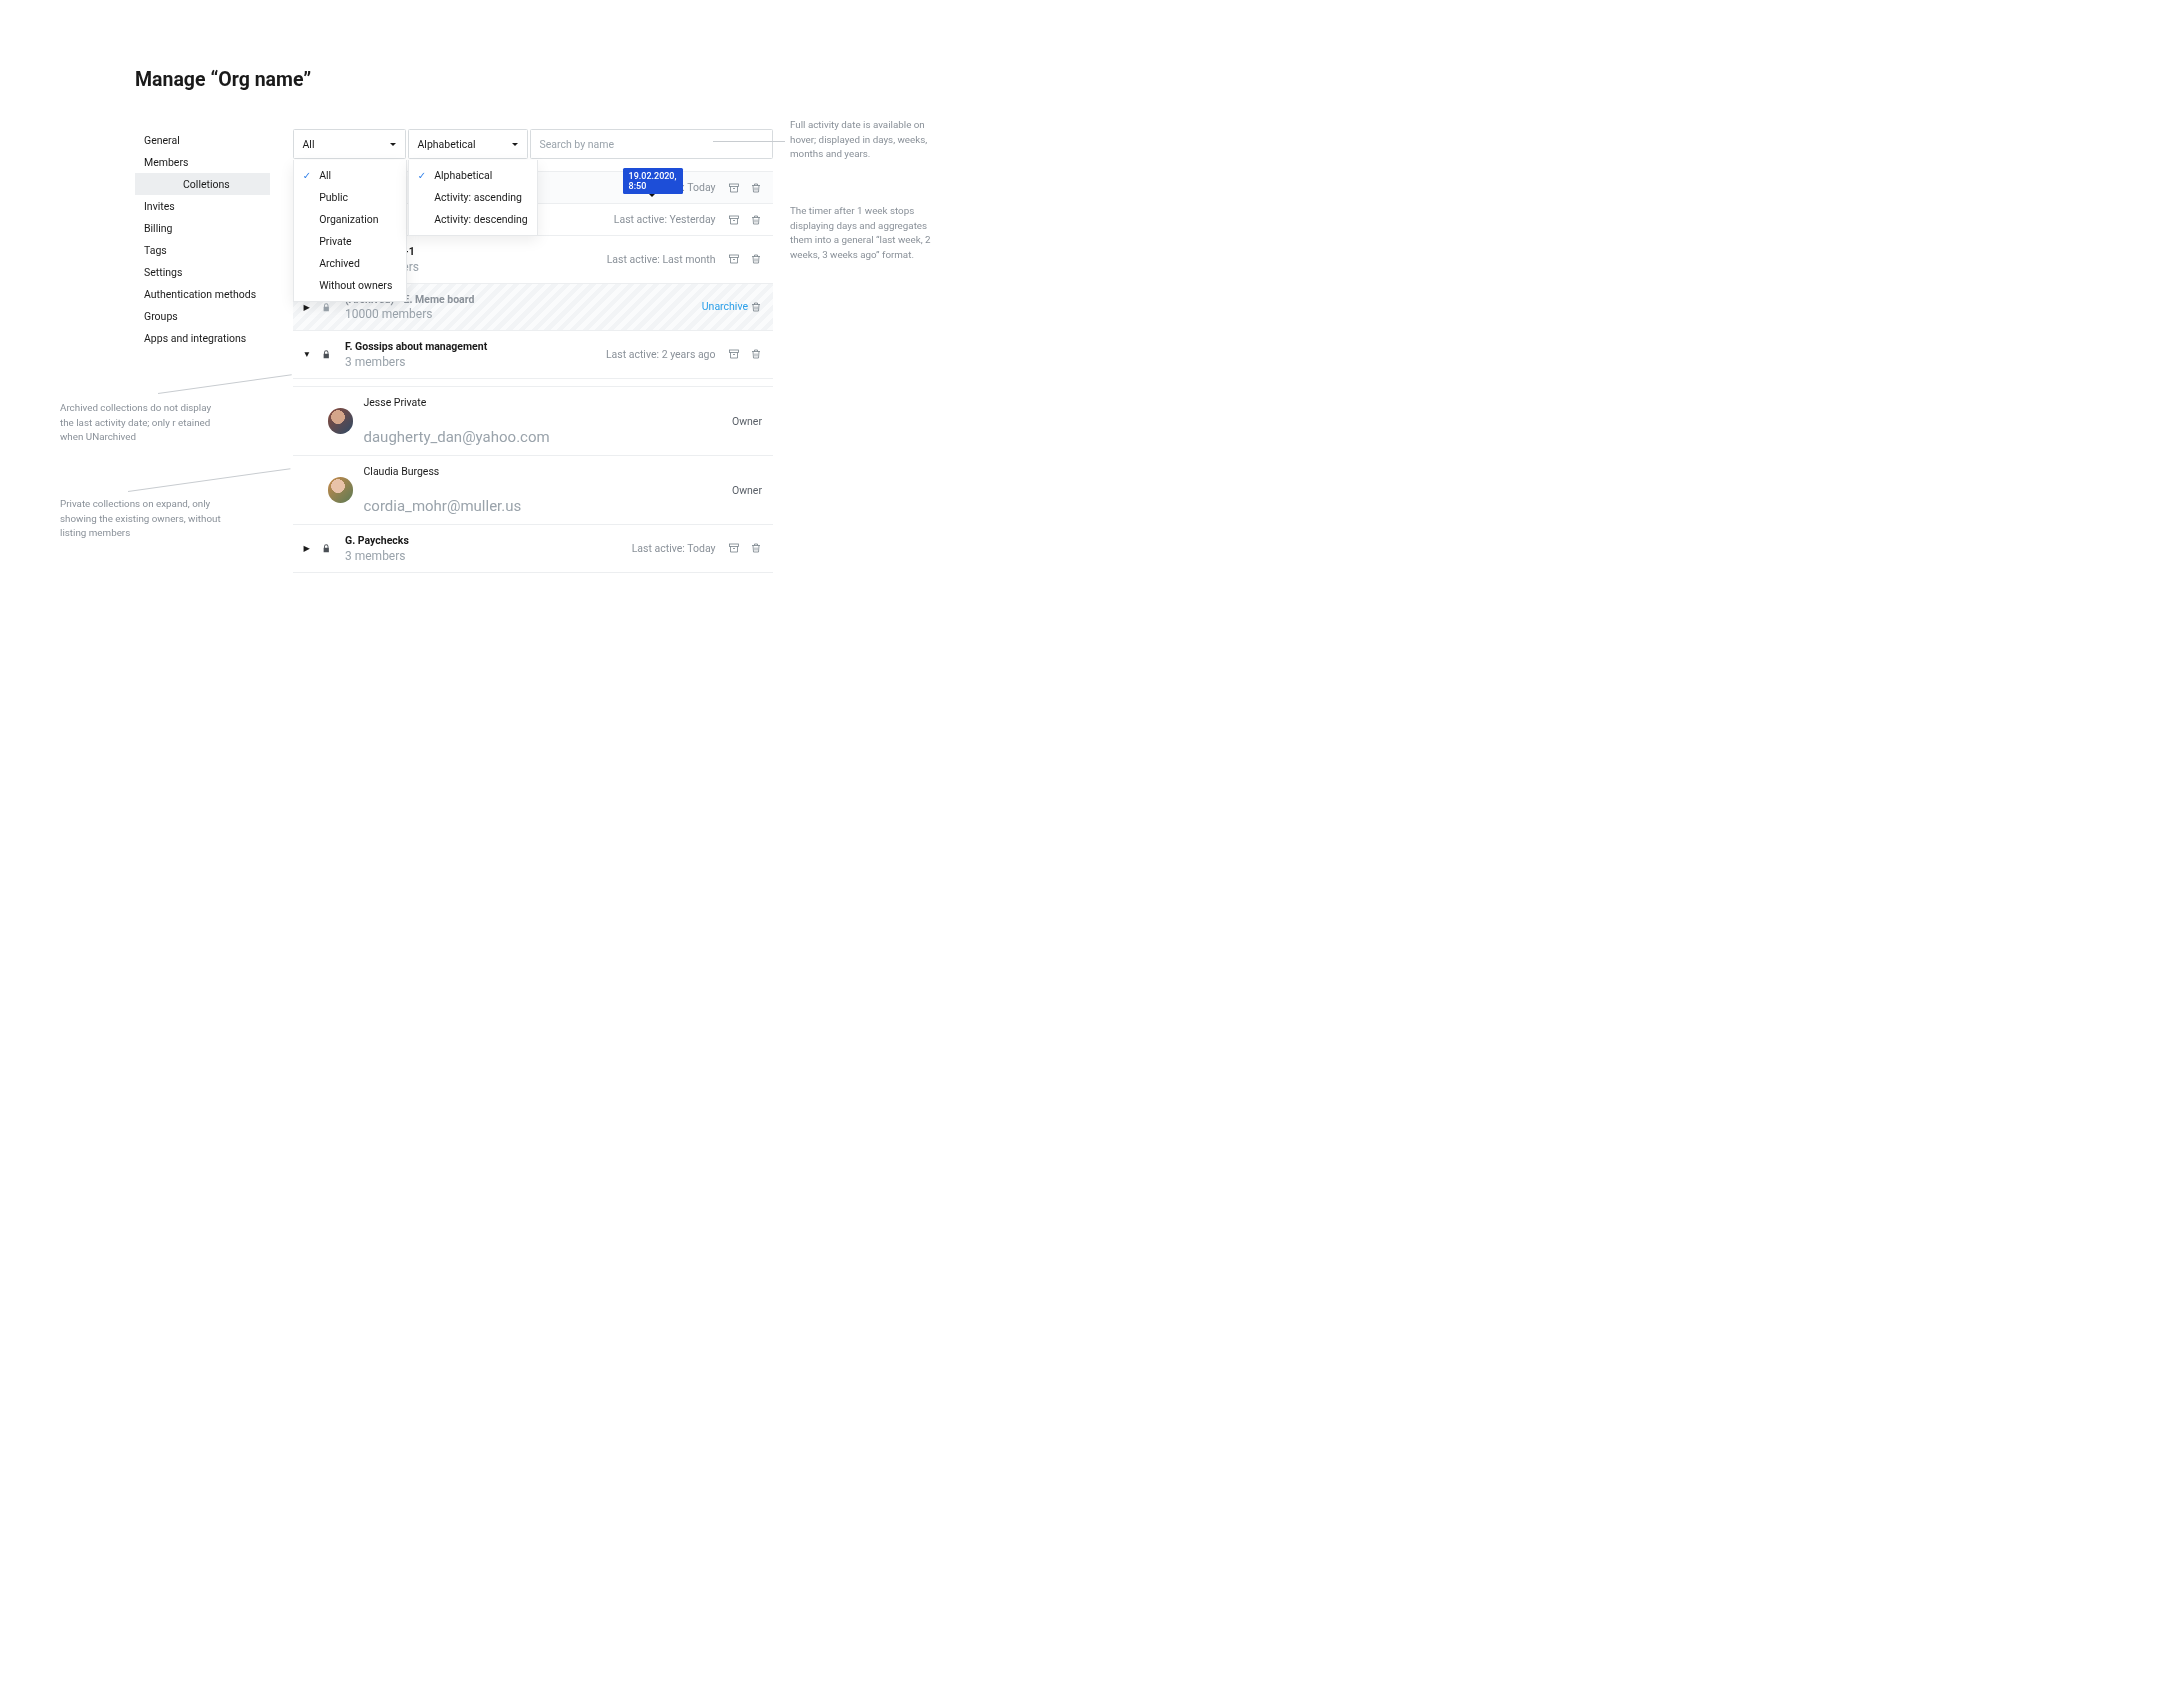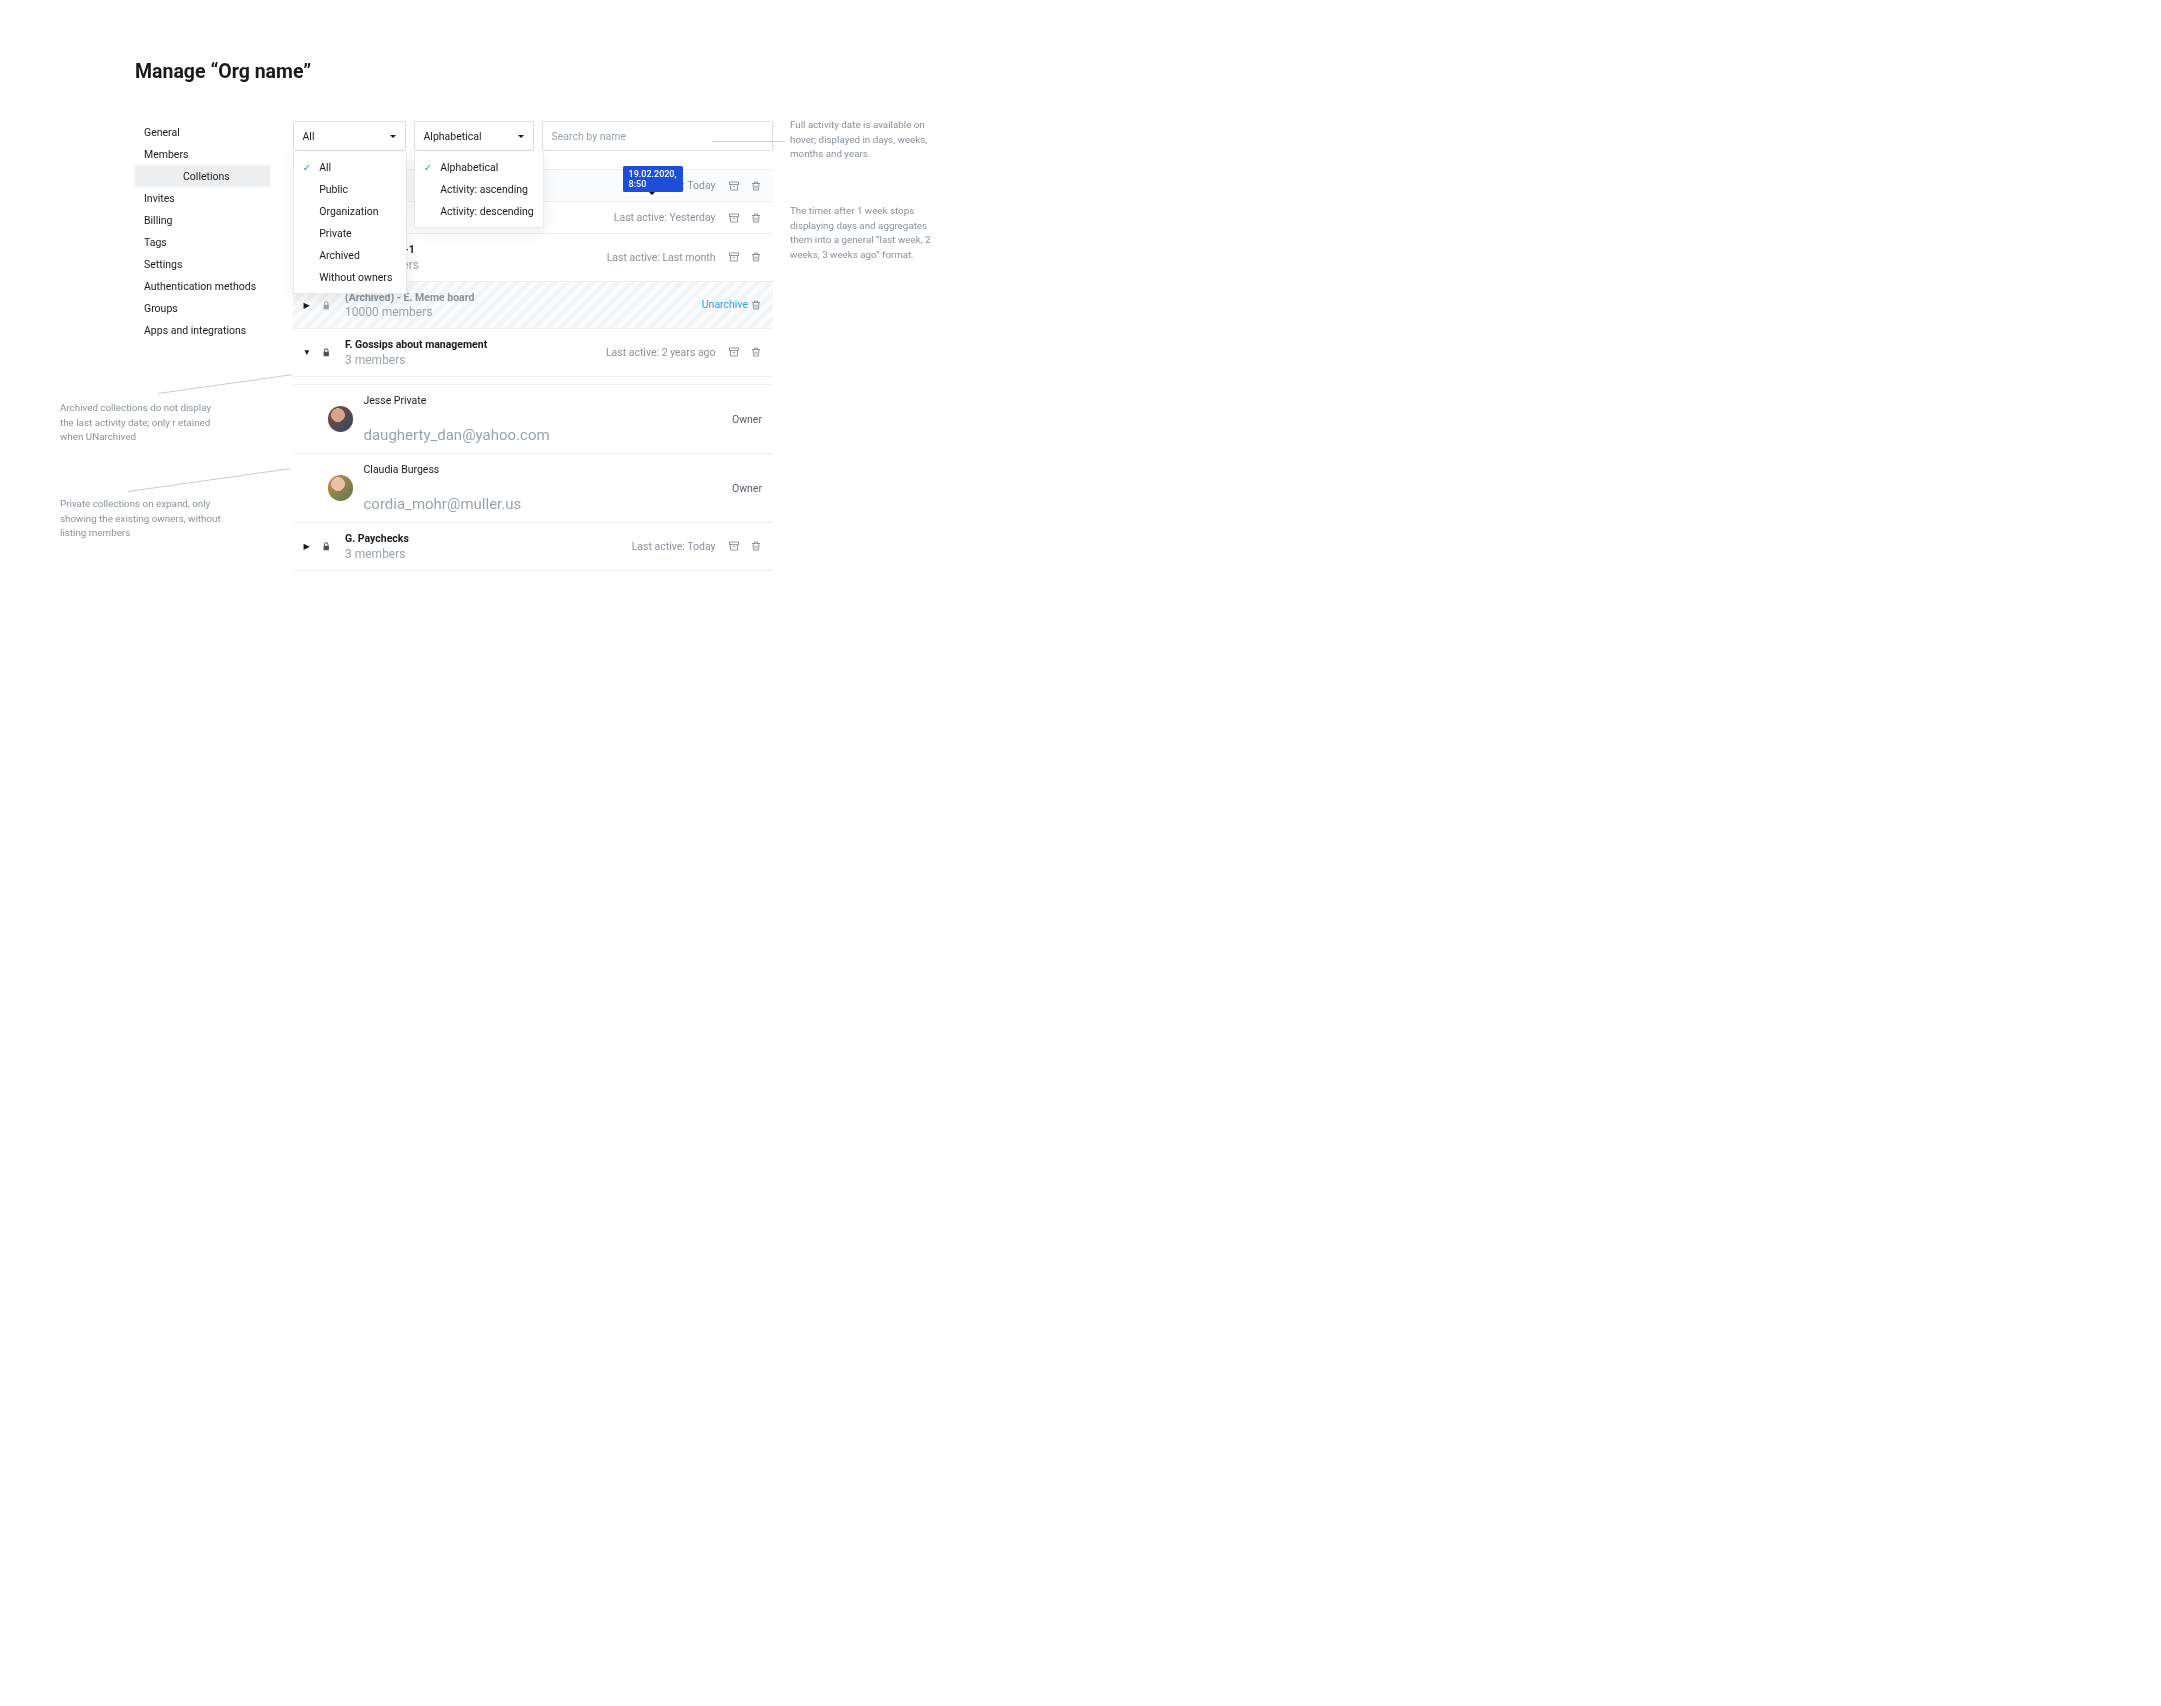--- a/index.html
+++ b/index.html
@@ -11,21 +11,21 @@
   }
   .canvas {
     width: 1081px;
     position: relative;
     padding: 60px 0 150px 0;
   }
   .page-title {
     font-size: 19.5px;
     font-weight: 700;
     color: #1a1a1a;
-    margin: 0 0 38px 135px;
+    margin: 8px 0 38px 135px;
   }
   .layout {
     display: flex;
     align-items: flex-start;
   }
   
   .sidebar {
     width: 135px;
     margin-left: 135px;
     flex-shrink: 0;
@@ -42,22 +42,22 @@
     padding-left: 48px;
   }
   
   .main {
     width: 480px;
     margin-left: 22.5px;
     position: relative;
   }
   .filters {
     display: flex;
-    gap: 8px;
-    margin-bottom: 18px;
+    gap: 2px;
+    margin-bottom: 12px;
     justify-content: flex-end;
   }
   .select {
     flex: 0 0 113px;
     height: 30px;
     border: 0.8px solid #d7dbde;
     background: #fff;
     display: flex;
     align-items: center;
     justify-content: space-between;

